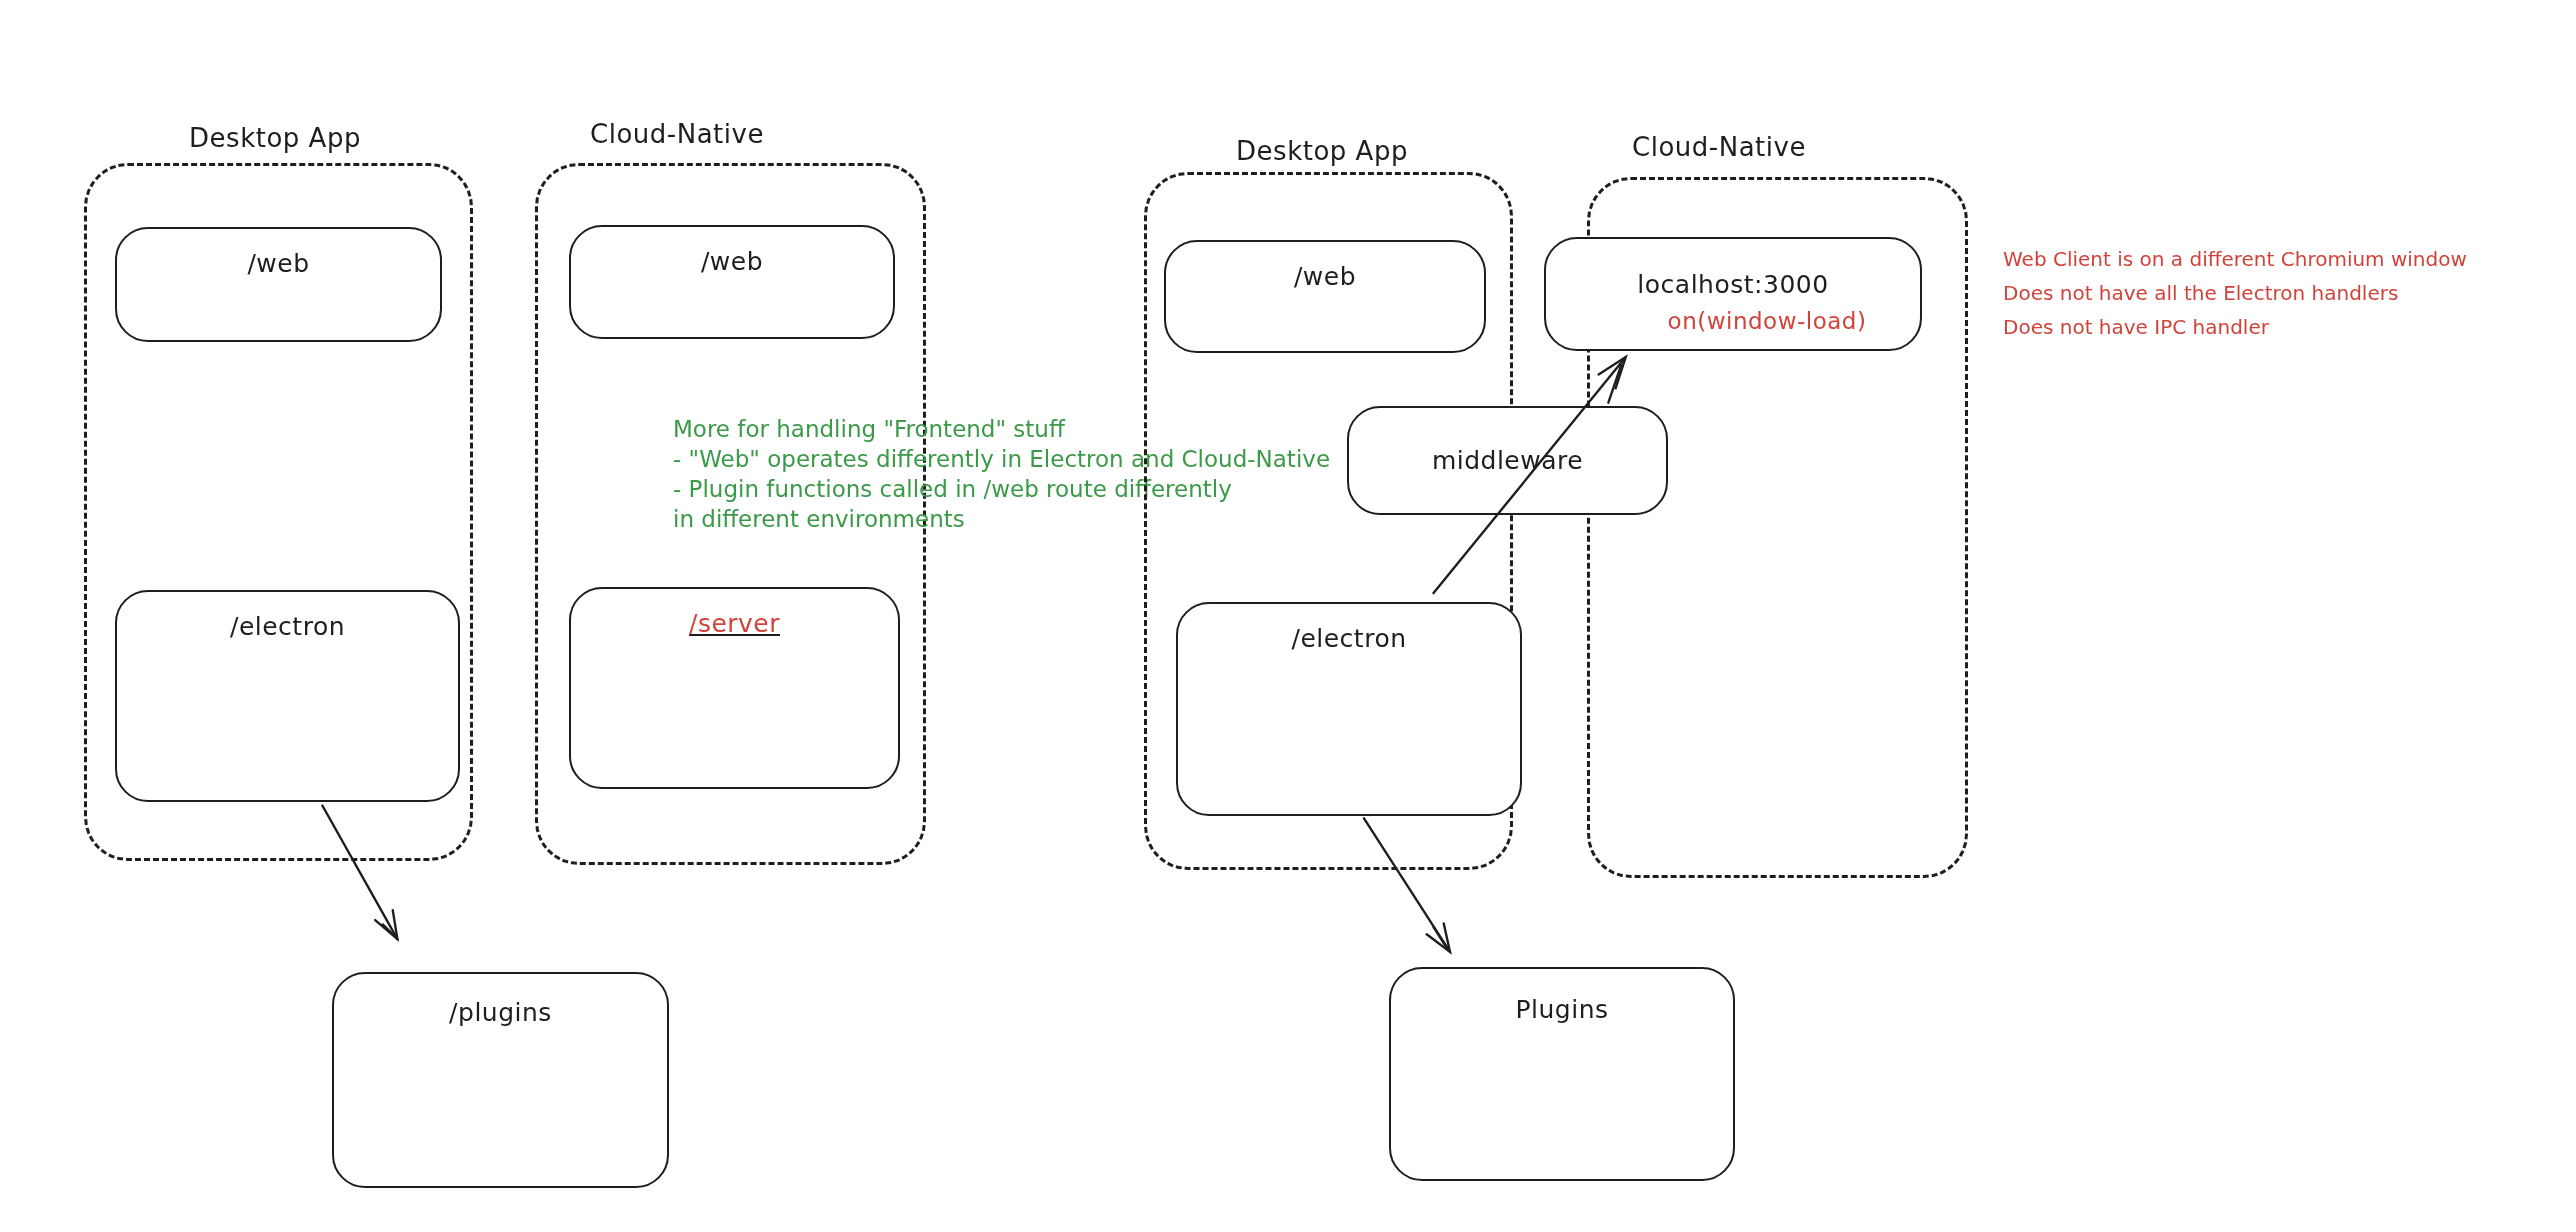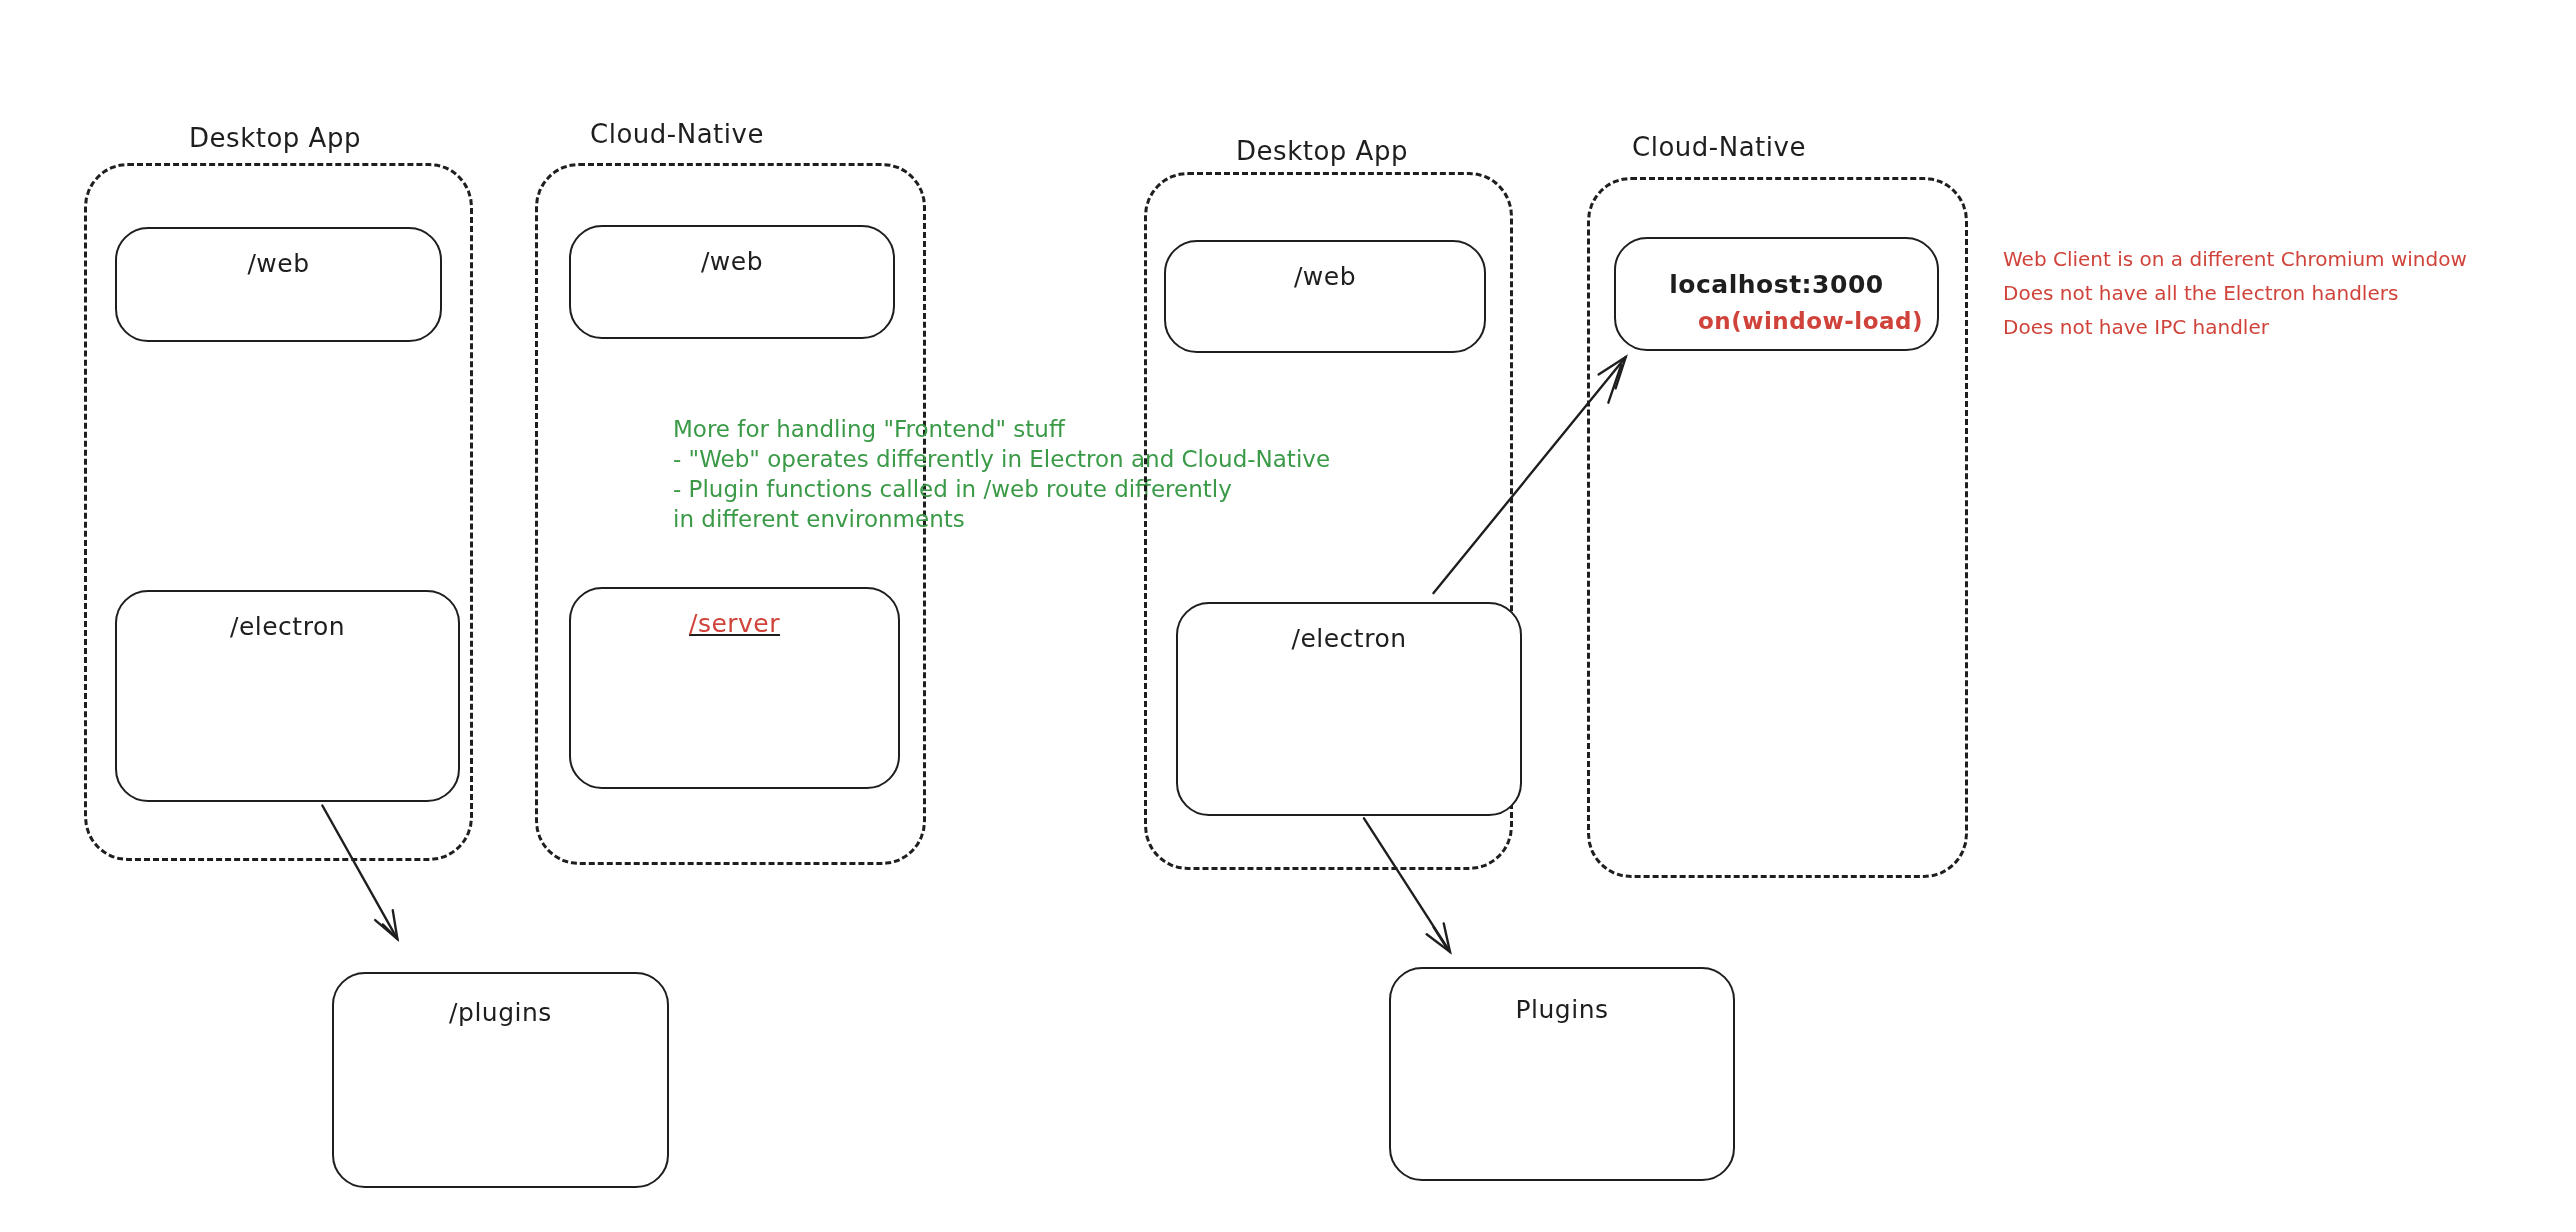--- a/index.html
+++ b/index.html
@@ -134,25 +134,28 @@
   <div class="group-title" style="left:1719px; top:132px;">Cloud-Native</div>
 
   <div class="group-container" style="left:1144px; top:172px; width:369px; height:698px;"></div>
 
   <div class="group-container" style="left:1587px; top:177px; width:381px; height:701px;"></div>
 
   <div class="sketch-box" style="left:1164px; top:240px; width:322px; height:113px;">
     <span>/web</span>
   </div>
 
-  <div class="sketch-box localhost-box" style="left:1614px; top:237px; width:325px; height:114px;font-weight:bold;">
+  <div class="sketch-box localhost-box" style="left:1544px; top:237px; width:378px; height:114px;">
     <span>localhost:3000</span>
     <span class="event-label">on(window-load)</span>
   </div>
 
+  <div class="sketch-box center-label" style="left:1347px; top:406px; width:321px; height:109px;">
+    <span>middleware</span>
+  </div>
 
   <div class="sketch-box" style="left:1176px; top:602px; width:346px; height:214px;">
     <span>/electron</span>
   </div>
 
   <div class="sketch-box" style="left:1389px; top:967px; width:346px; height:214px; padding-top:26px;">
     <span>Plugins</span>
   </div>
 
   <div class="note note-red" style="left:2003px; top:242px;">

